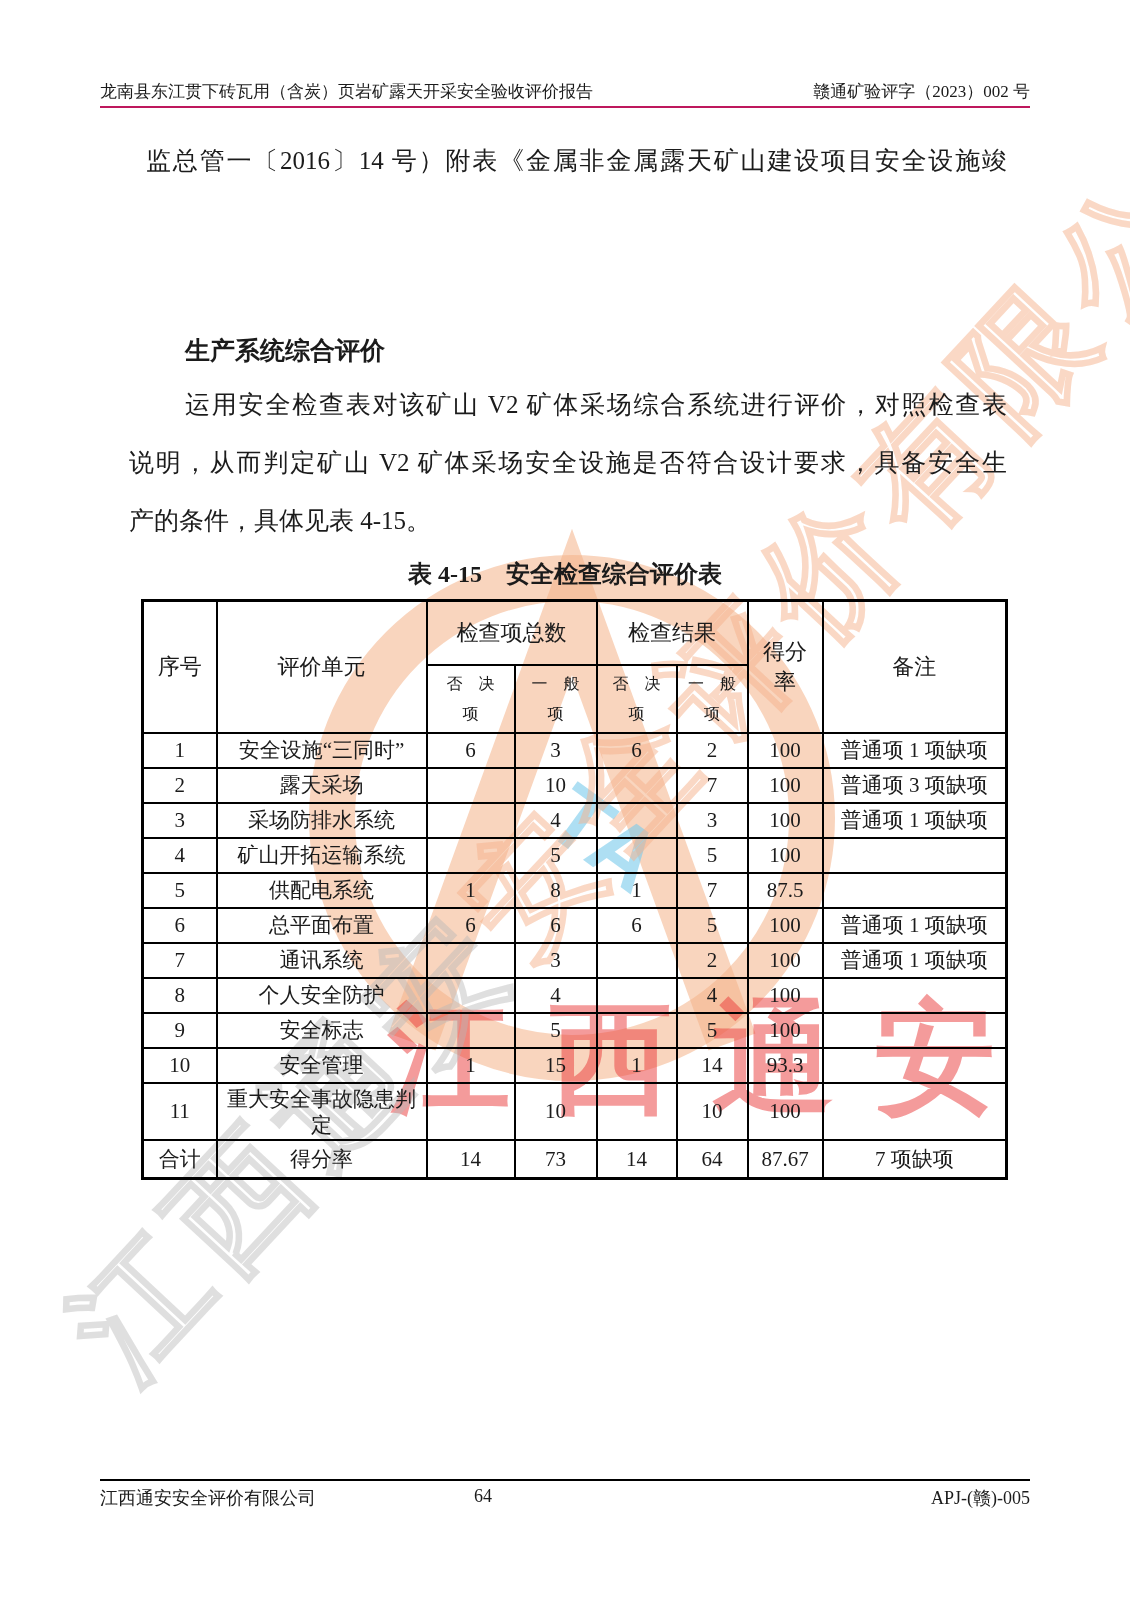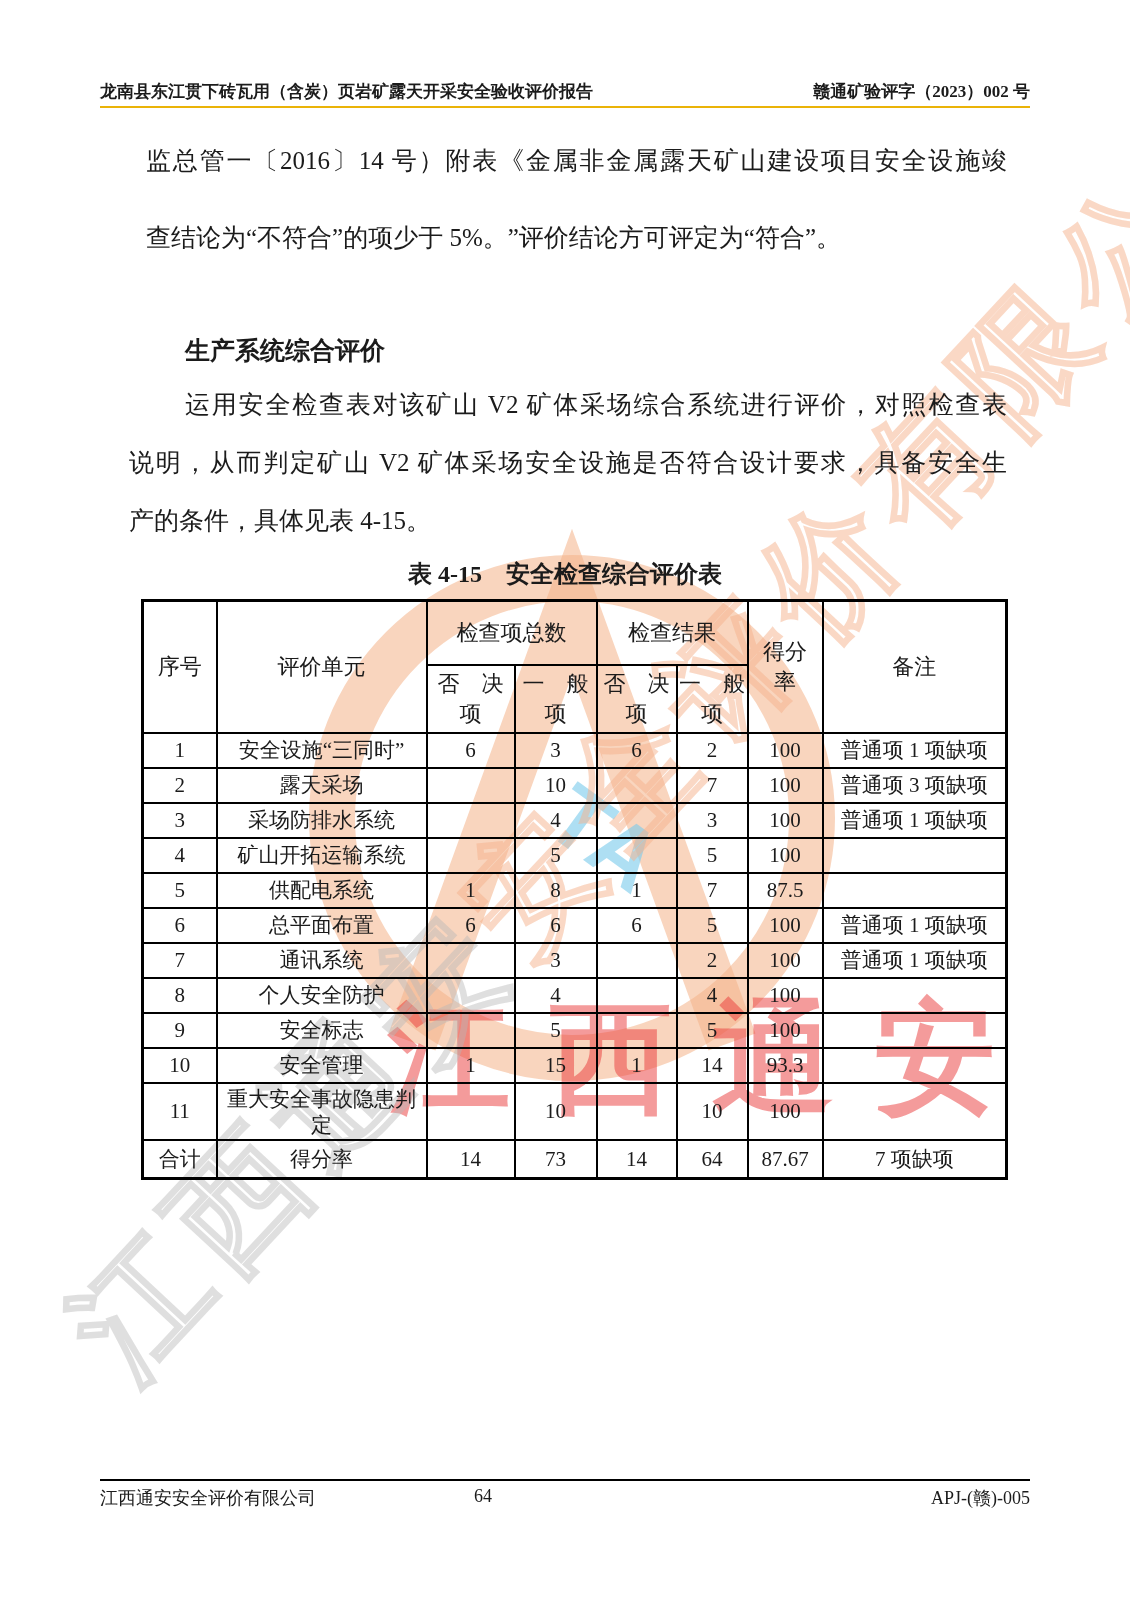--- a/index.html
+++ b/index.html
@@ -27,21 +27,21 @@
     transform:rotate(-47deg); white-space:nowrap;
     font-size:130px; font-weight:bold; letter-spacing:14px;
     color:transparent;
   }
   .wm-diag .d1 { -webkit-text-stroke:2.5px rgba(185,185,185,0.45); }
   .wm-diag .d2 { -webkit-text-stroke:2.5px rgba(246,178,140,0.5); }
   
   .content { position:absolute; inset:0; z-index:1; }
   .pageheader {
     position:absolute; left:100px; width:930px; top:80px; height:26px;
-    border-bottom:2px solid #eab308; font-size:17px; font-weight:bold;
+    border-bottom:2px solid #be185d; font-size:17px; font-weight:normal;
     display:flex; justify-content:space-between; align-items:flex-start;
   }
   .para1 { position:absolute; left:129px; width:878px; top:122px; font-size:25px; }
   .para1 .ln { height:77px; line-height:77px;margin-left:17px; }
   .jl { text-align:justify; text-align-last:justify; }
   .heading {
     position:absolute; left:129px; top:326px; height:50px; line-height:50px;
     font-size:25px; font-weight:bold; text-indent:56px; width:878px;
   }
   .para2 { position:absolute; left:129px; width:878px; top:376px; font-size:25px; }
@@ -54,21 +54,21 @@
   table.eval {
     position:absolute; left:141px; top:599px; width:864px;
     border-collapse:collapse; table-layout:fixed;
     border:3px solid #000;
   }
   table.eval th, table.eval td {
     border:2px solid #000; padding:0; text-align:center; vertical-align:middle;
     font-weight:normal; overflow:hidden;
   }
   tr.h-top th { height:62px; font-size:22px; }
-  tr.h-sub th { height:66px; font-size:22px; line-height:30px; }
+  tr.h-sub th { height:66px; font-size:16px; line-height:30px; }
   .pre { white-space:pre-line; }
   tr.drow td { height:33px; line-height:31px; font-size:21px; }
   tr.drow.tall td { height:55px; }
   tr.drow.tall .two-line { line-height:26px;margin-left:28px; }
   tr.trow td { height:36px; line-height:34px; font-size:21px; }
   .results { position:absolute; left:129px; width:890px; top:1164px; font-size:25px; }
   .results .ln { height:58px; line-height:58px; text-indent:56px; white-space:nowrap; }
   .footline { position:absolute; left:100px; width:930px; top:1479px; border-top:2px solid #000; }
   .foot { position:absolute; top:1486px; font-size:18px; }
   .foot.company { left:100px; }
@@ -92,21 +92,20 @@
 
 <div class="content">
 
   <div class="pageheader">
     <span>龙南县东江贯下砖瓦用（含炭）页岩矿露天开采安全验收评价报告</span>
     <span>赣通矿验评字（2023）002 号</span>
   </div>
 
   <div class="para1">
     <div class="ln jl">监总管一〔2016〕14 号）附表《金属非金属露天矿山建设项目安全设施竣</div>
-    <div class="ln">查结论为“不符合”的项少于 5%。”评价结论方可评定为“符合”。</div>
   </div>
 
   <div class="heading">生产系统综合评价</div>
 
   <div class="para2">
     <div class="ln ind jl">运用安全检查表对该矿山 V2 矿体采场综合系统进行评价，对照检查表</div>
     <div class="ln jl">说明，从而判定矿山 V2 矿体采场安全设施是否符合设计要求，具备安全生</div>
     <div class="ln">产的条件，具体见表 4-15。</div>
   </div>
 

